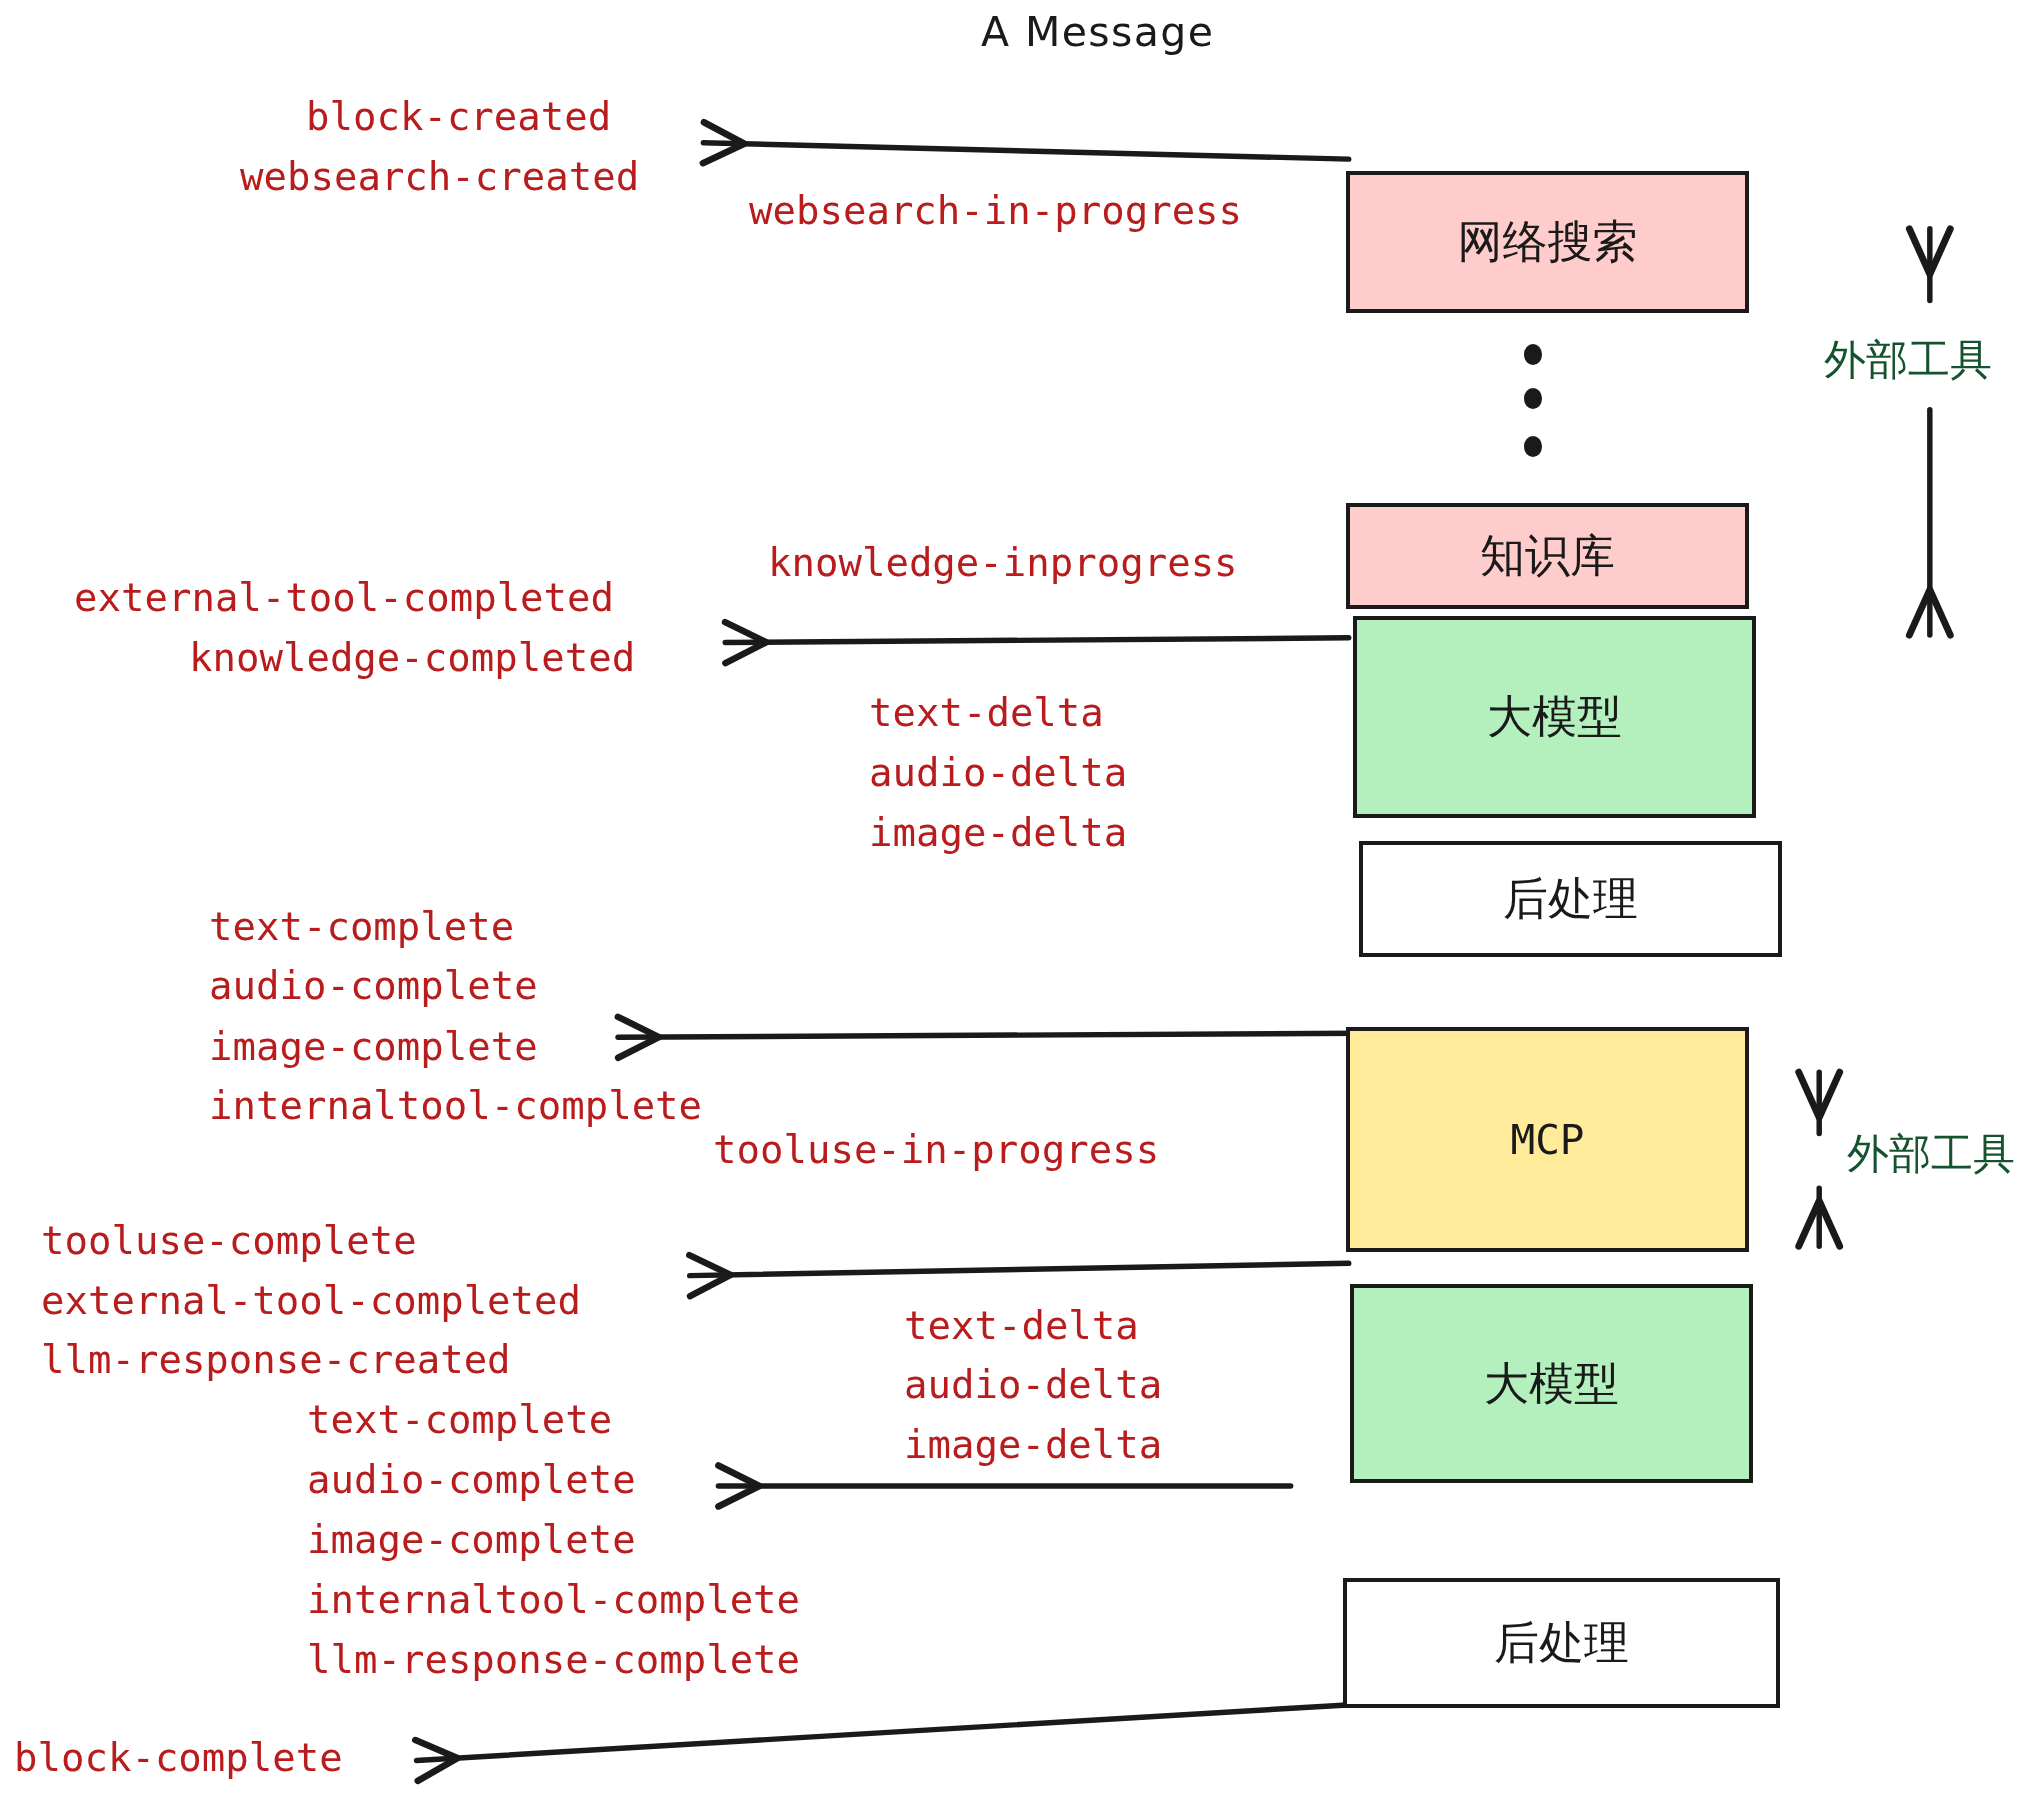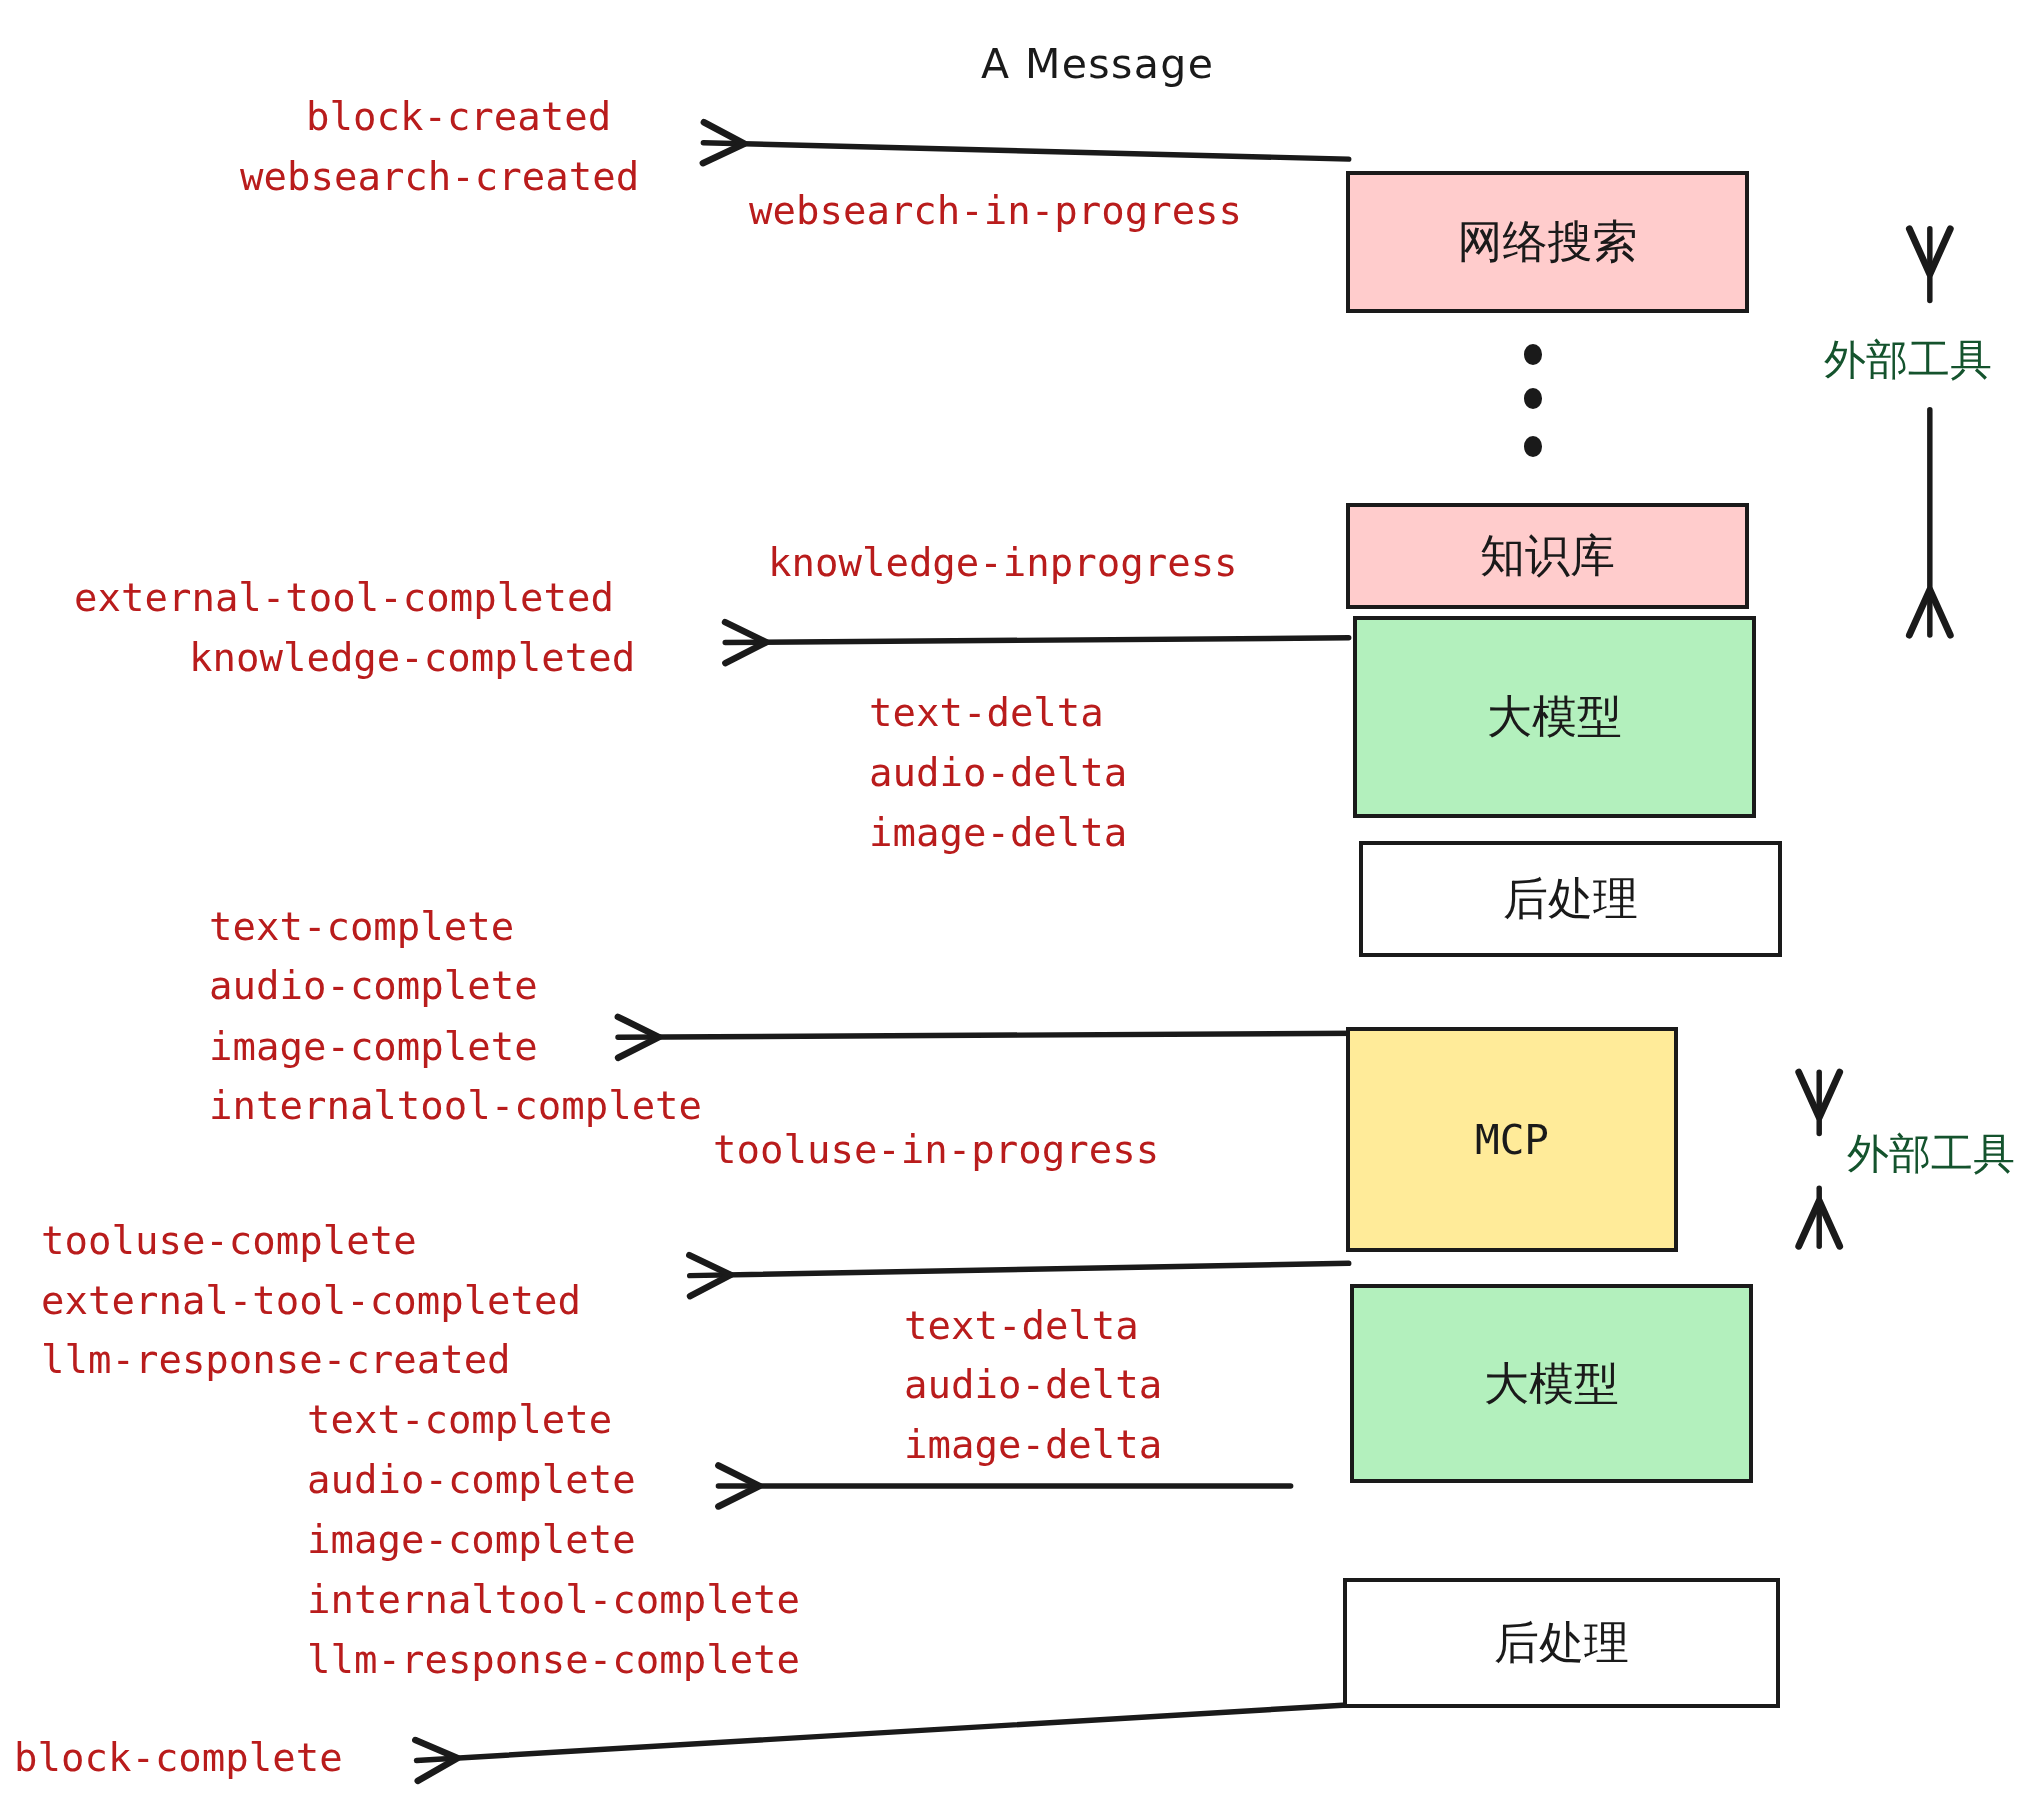--- a/index.html
+++ b/index.html
@@ -97,21 +97,21 @@
       <path d="M 2826 335 L 2826 440" fill="none" stroke="#1a1a1a" stroke-width="8" marker-start="url(#ahs)" stroke-linecap="round"></path>
       <path d="M 2826 600 L 2826 930" fill="none" stroke="#1a1a1a" stroke-width="8" marker-end="url(#ahs)" stroke-linecap="round"></path>
     </g>
 
     <g>
       <path d="M 2664 1570 L 2664 1660" fill="none" stroke="#1a1a1a" stroke-width="8" marker-start="url(#ahs)" stroke-linecap="round"></path>
       <path d="M 2664 1740 L 2664 1825" fill="none" stroke="#1a1a1a" stroke-width="8" marker-end="url(#ahs)" stroke-linecap="round"></path>
     </g>
   </svg>
 
-  <div class="title" style="left:981px;top:8.2px;margin-top:32px;">A Message</div>
+  <div class="title" style="left:981px;top:8.2px;">A Message</div>
 
   <div class="evt" style="left:306px;top:97px;">block-created</div>
 
   <div class="evt" style="left:240px;top:157px;">websearch-created</div>
 
   <div class="evt" style="left:749px;top:191px;text-align:right;">websearch-in-progress</div>
 
 
 
   <div class="evt" style="left:768px;top:543px;">knowledge-inprogress</div>
@@ -161,21 +161,21 @@
   <div class="evt" style="left:14px;top:1738px;">block-complete</div>
 
   <div class="boxlabel" style="left:1346px;top:171px;width:403px;height:142px;background:#ffcccc;">网络搜索</div>
 
   <div class="boxlabel" style="left:1346px;top:503px;width:403px;height:106px;background:#ffcccc;">知识库</div>
 
   <div class="boxlabel" style="left:1353px;top:616px;width:403px;height:202px;background:#b3f0bd;">大模型</div>
 
   <div class="boxlabel" style="left:1359px;top:841px;width:423px;height:116px;background:#ffffff;">后处理</div>
 
-  <div class="boxlabel mono" style="left:1346px;top:1027px;width:332px;height:225px;background:#ffeb99;">MCP</div>
+  <div class="boxlabel mono" style="left:1346px;top:1027px;width:403px;height:225px;background:#ffeb99;">MCP</div>
 
   <div class="boxlabel" style="left:1350px;top:1284px;width:403px;height:199px;background:#b3f0bd;">大模型</div>
 
   <div class="boxlabel" style="left:1343px;top:1578px;width:437px;height:130px;background:#ffffff;">后处理</div>
 
   <div class="dot" style="left:1524px;top:344px;"></div>
   <div class="dot" style="left:1524px;top:388px;"></div>
   <div class="dot" style="left:1524px;top:436px;"></div>
 
   <div class="grouplabel" style="left:1824px;top:332px;">外部工具</div>

